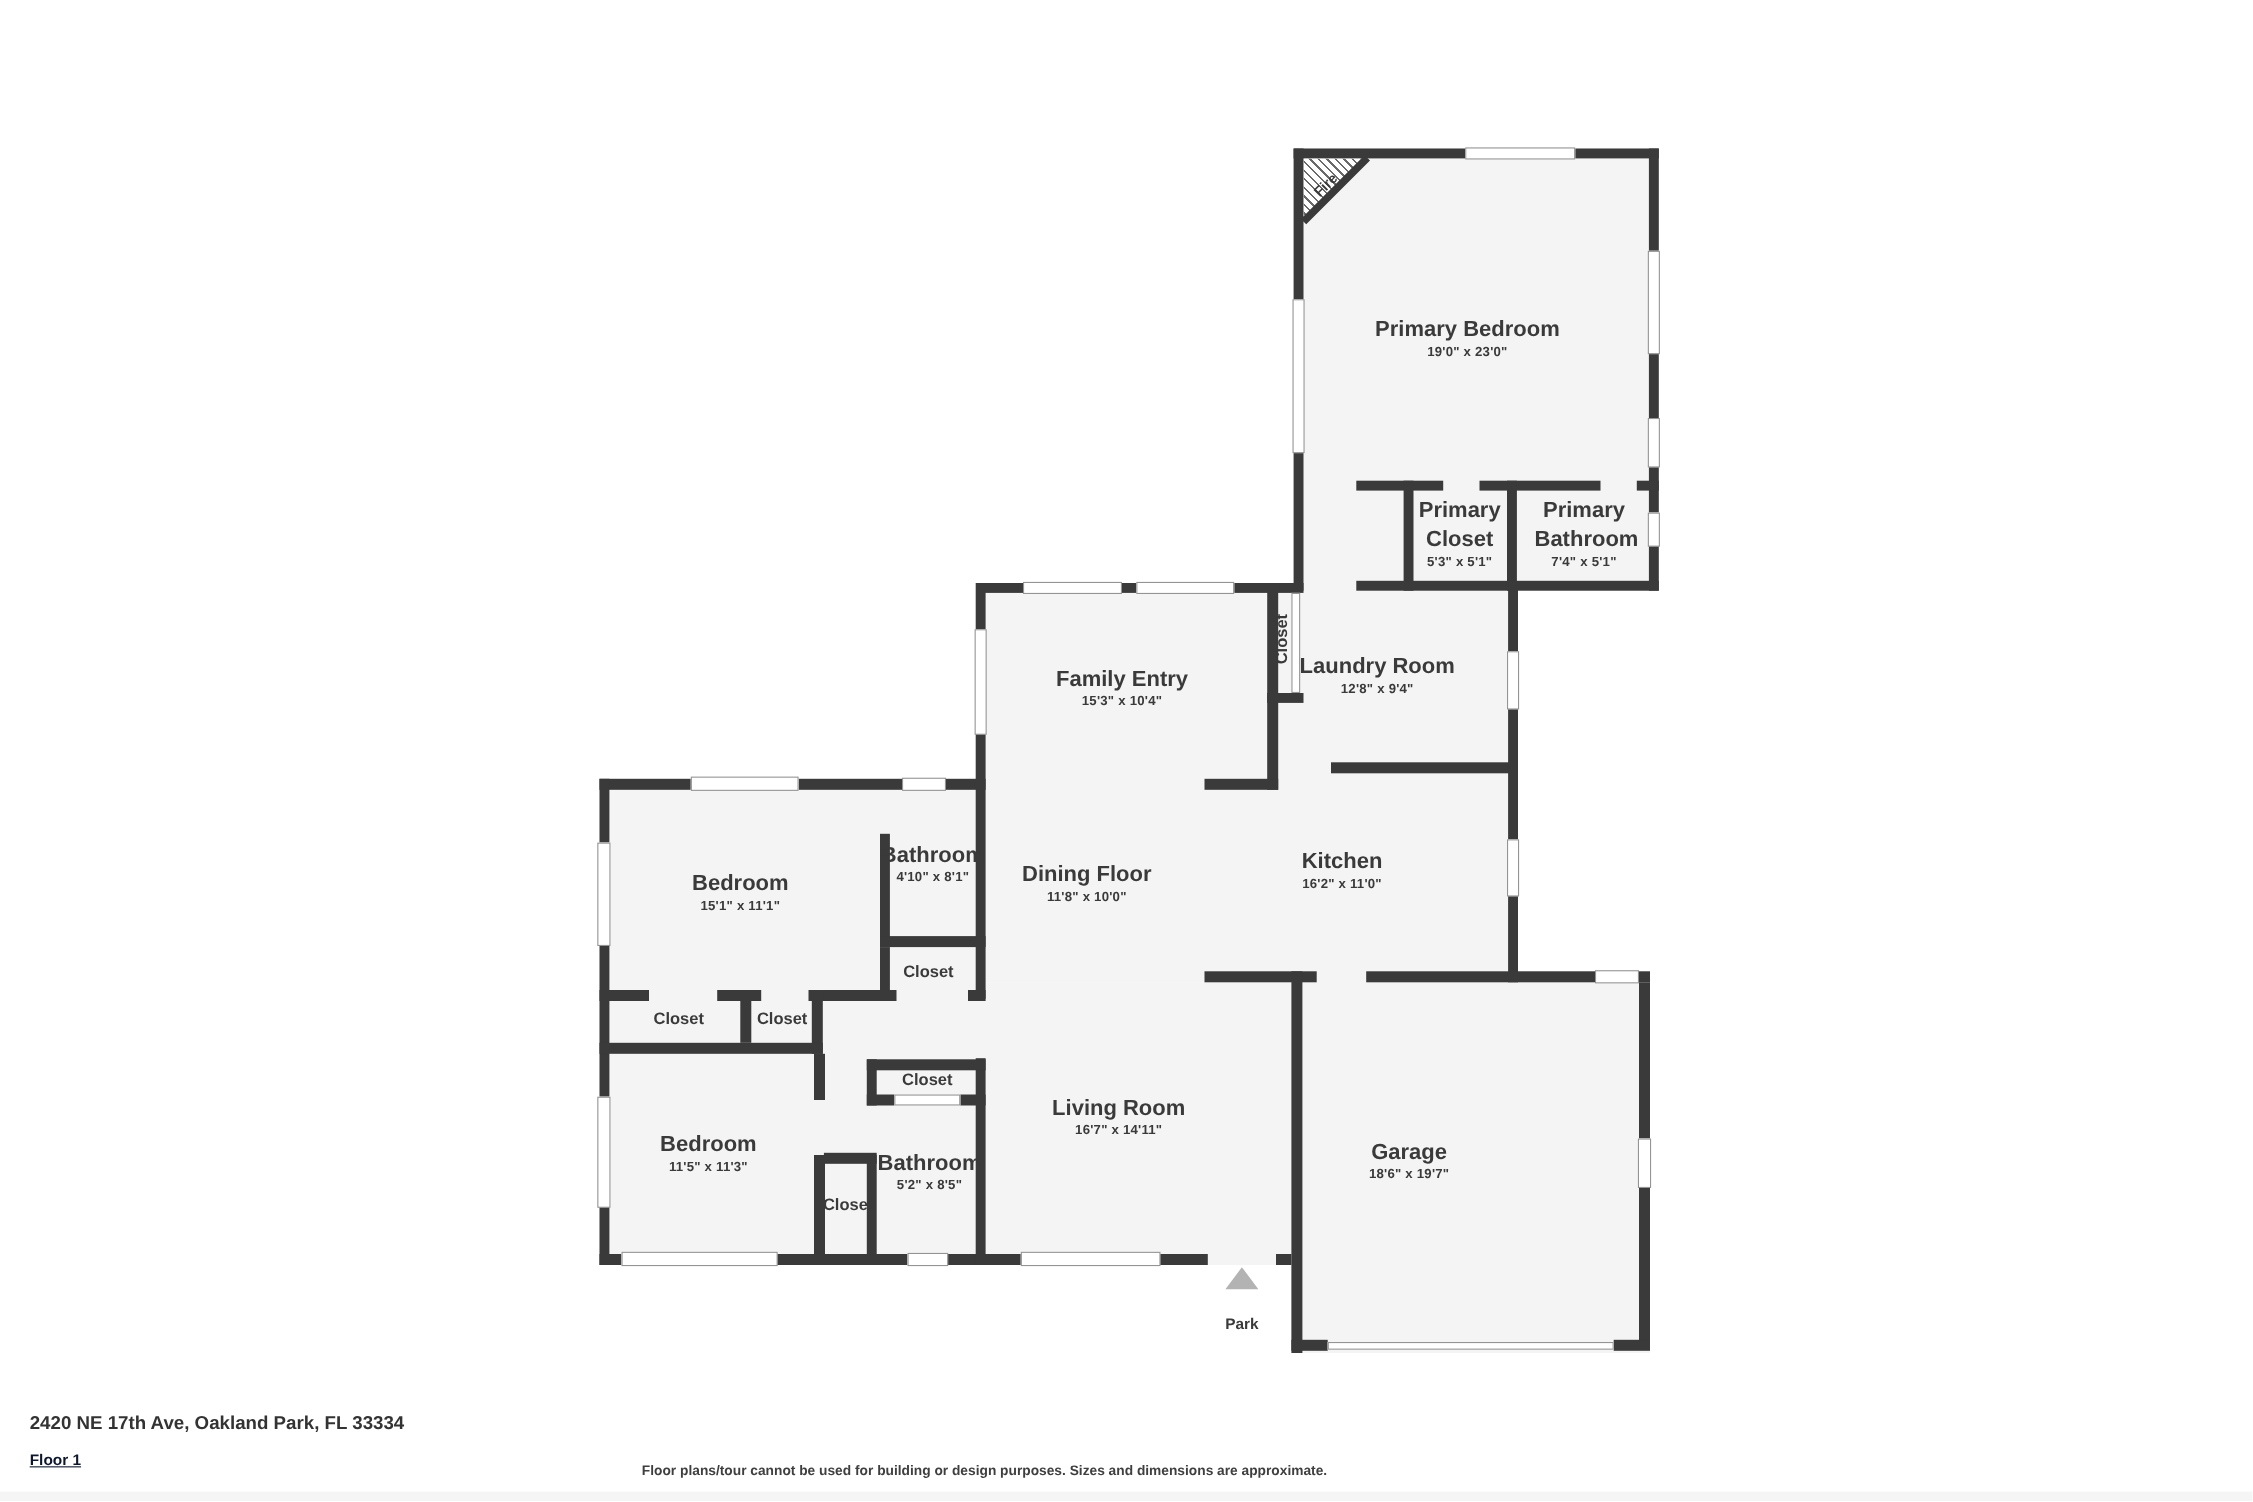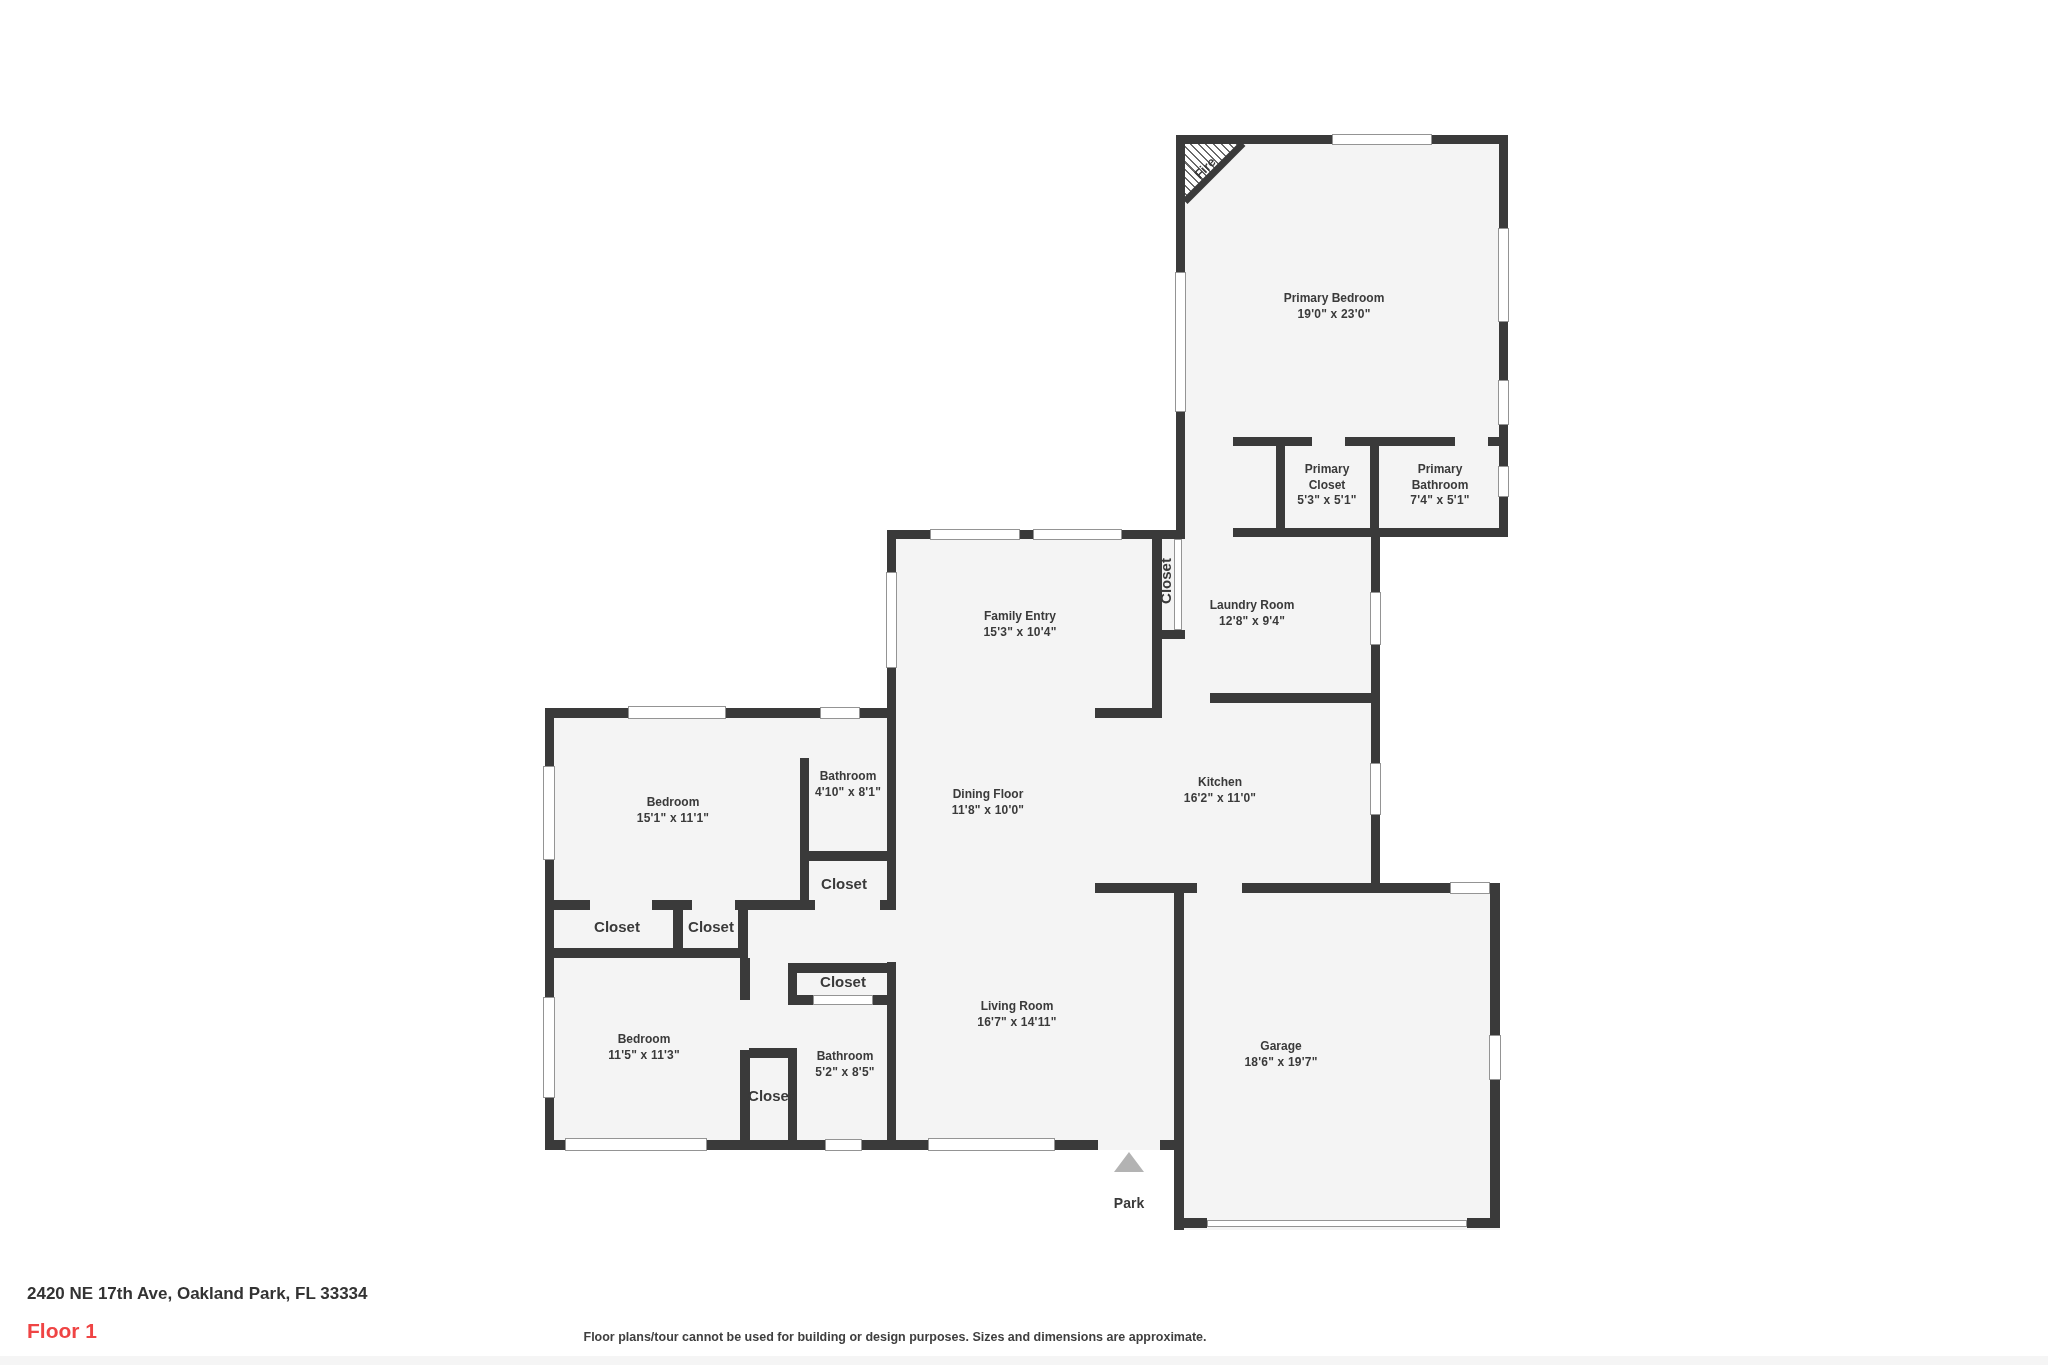--- a/index.html
+++ b/index.html
@@ -4,35 +4,35 @@
 <style>
   html,body{margin:0;padding:0;background:#fff;}
   #stage{position:relative;width:2048px;height:1365px;background:#ffffff;overflow:hidden;
          font-family:"Liberation Sans","DejaVu Sans",sans-serif;}
   .fill{position:absolute;background:#f4f4f4;}
   .w{position:absolute;background:#3a3a3a;}
   .win{position:absolute;background:#ffffff;border:1px solid #949494;box-sizing:border-box;}
   .lbl{position:absolute;transform:translate(-50%,-50%);text-align:center;color:#3a3a3a;line-height:1.3;white-space:nowrap;}
   .lbl.wrap{white-space:normal;}
   .lbl.vert{transform:translate(-50%,-50%) rotate(-90deg);}
-  .nm{display:block;font-weight:bold;font-size:12px;}
+  .nm{display:block;font-weight:bold;font-size:20px;}
   .dm{display:block;font-weight:bold;font-size:12px;letter-spacing:.2px;}
   .closet .nm{font-size:15px;}
   .fire-hatch{position:absolute;left:1185px;top:144px;width:58px;height:58px;
       background:repeating-linear-gradient(45deg,#6a6a6a 0px,#6a6a6a 1.5px,#ffffff 1.5px,#ffffff 5.5px);
       clip-path:polygon(0 0,100% 0,0 100%);}
   .fire-hyp{position:absolute;left:1173px;top:169px;width:82px;height:7px;background:#3a3a3a;transform:rotate(135deg);}
   .fire-lbl{position:absolute;left:1205px;top:168px;transform:translate(-50%,-50%) rotate(-45deg);
       font-weight:bold;font-size:13px;color:#3a3a3a;}
   .entry-tri{position:absolute;left:1114px;top:1152px;width:0;height:0;
       border-left:15px solid transparent;border-right:15px solid transparent;border-bottom:20px solid #b3b3b3;}
   .entry-lbl{position:absolute;left:1129px;top:1203px;transform:translate(-50%,-50%);
       font-weight:bold;font-size:14px;color:#3a3a3a;}
   .addr{position:absolute;left:27px;top:1284px;font-weight:bold;font-size:17px;color:#333;}
-  .floor{position:absolute;left:27px;top:1319px;font-weight:bold;font-size:21px;color:#ef4444;}
+  .floor{position:absolute;left:27px;top:1319px;font-weight:bold;font-size:14px;color:#0f172a;text-decoration:underline;}
   .disc{position:absolute;left:895px;top:1330px;transform:translateX(-50%);font-weight:bold;font-size:12.5px;color:#3f3f3f;white-space:nowrap;}
   .bstrip{position:absolute;left:0;top:1356px;width:2048px;height:9px;background:#f5f5f5;}
 </style>
 </head>
 <body>
 
 <div id="stage">
 
   <div class="fill" style="left:1176px;top:135px;width:332px;height:402px"></div>
   <div class="fill" style="left:888px;top:530px;width:492px;height:363px"></div>

